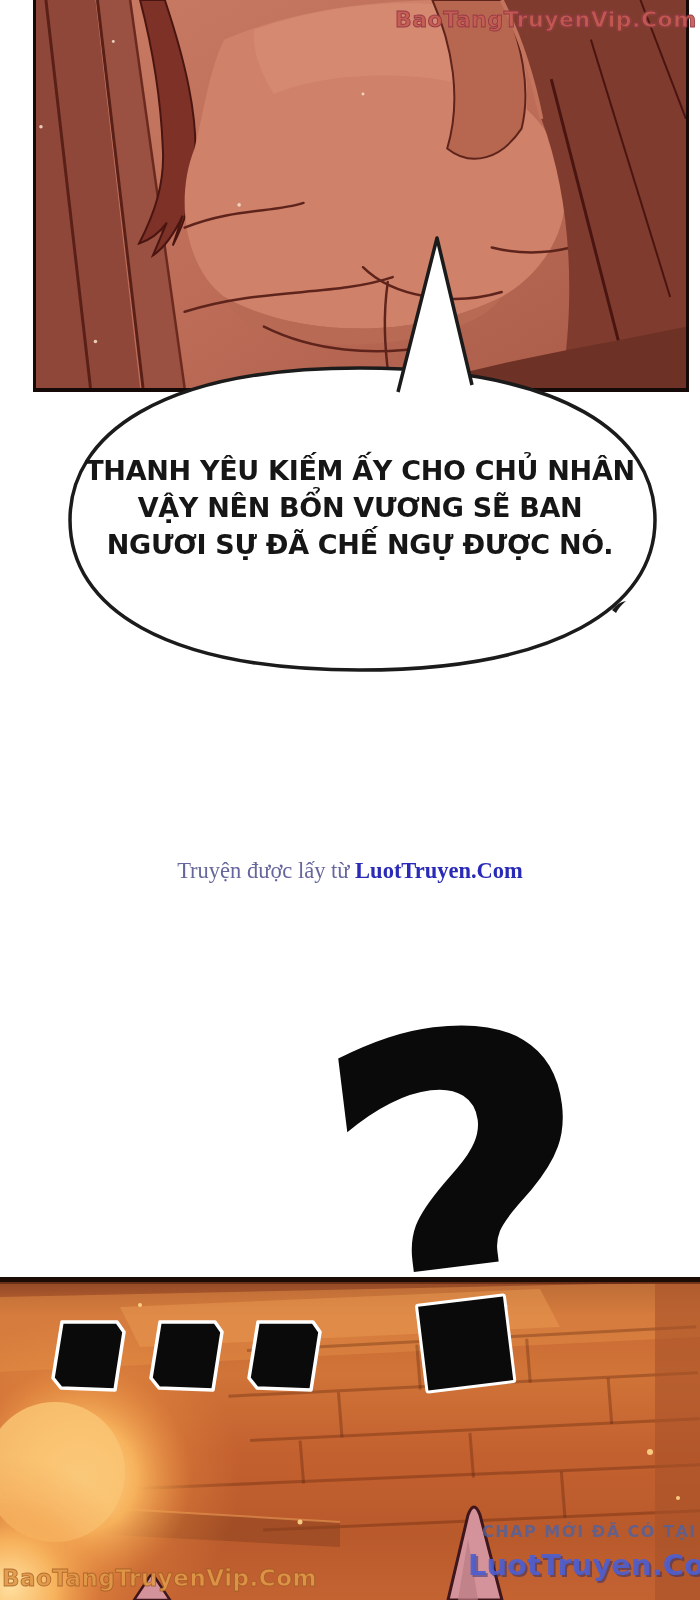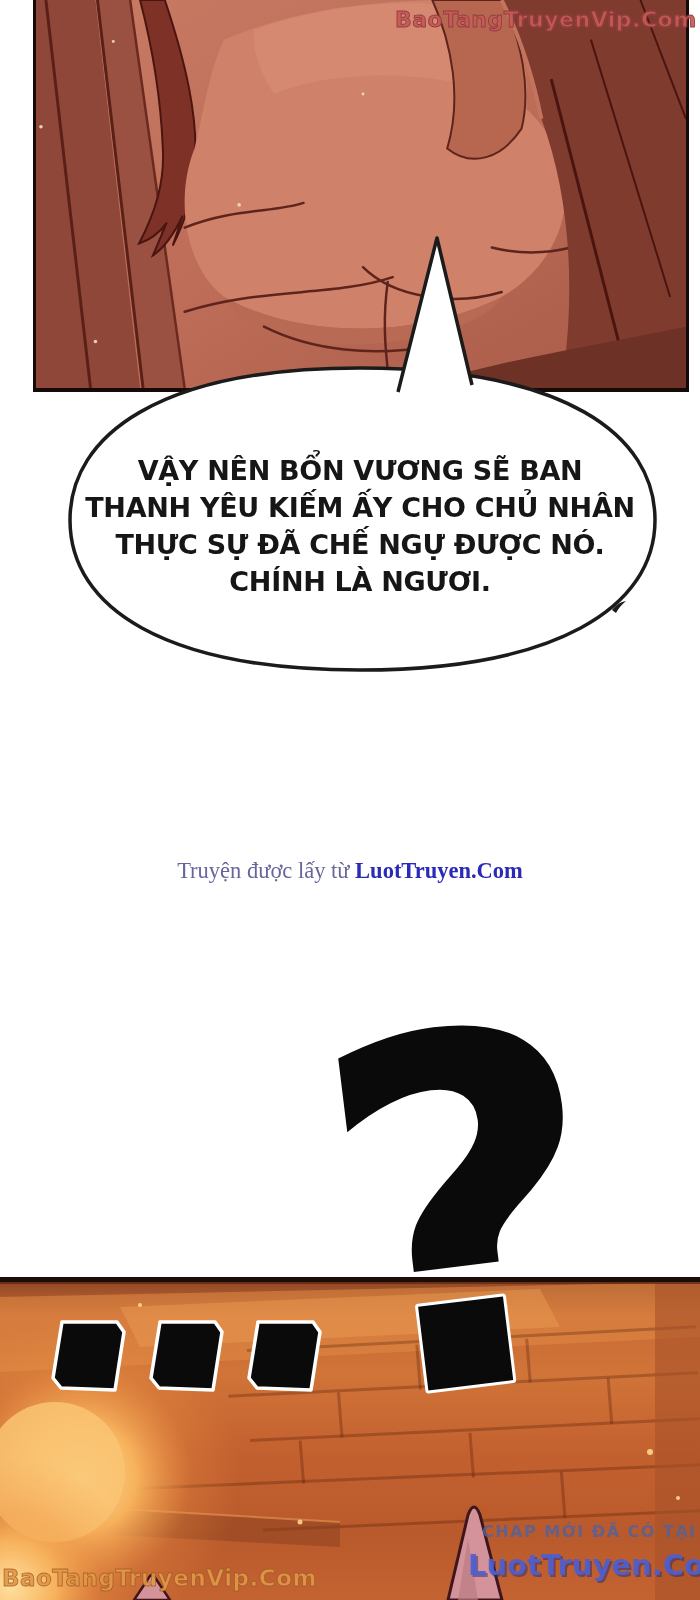--- a/index.html
+++ b/index.html
@@ -133,24 +133,23 @@
 
     <path d="M70,340 C70,255 160,188 360,188 C565,188 655,255 655,340 C655,428 555,490 360,490 C165,490 70,428 70,340 Z" fill="#ffffff" stroke="#1b1b1b" stroke-width="3.5"></path>
 
     <path d="M398,212 L437,58 L472,205" fill="#ffffff" stroke="#1b1b1b" stroke-width="3.5" stroke-linejoin="round"></path>
     <path d="M398,214 L472,207 L460,230 L410,230 Z" fill="#ffffff" stroke="none"></path>
 
     <path d="M612,430 Q618,422 626,421 Q619,427 616,433 Z" fill="#1b1b1b"></path>
   </svg>
 
   <div class="bubble-text">
+    <div>THANH YÊU KIẾM ẤY CHO CHỦ NHÂN</div>
     <div>VẬY NÊN BỔN VƯƠNG SẼ BAN</div>
-    <div>THANH YÊU KIẾM ẤY CHO CHỦ NHÂN</div>
-    <div>THỰC SỰ ĐÃ CHẾ NGỰ ĐƯỢC NÓ.</div>
-    <div>CHÍNH LÀ NGƯƠI.</div>
+    <div>NGƯƠI SỰ ĐÃ CHẾ NGỰ ĐƯỢC NÓ.</div>
   </div>
 
   <div class="credits">
     <div><span>Truyện được lấy từ </span><span class="site">LuotTruyen.Com</span></div>
   </div>
 
   <div class="bottom-panel">
     <svg viewBox="0 0 700 323" preserveAspectRatio="none">
       <defs>
         <linearGradient id="wallGrad" x1="0" y1="0" x2="0" y2="1">

